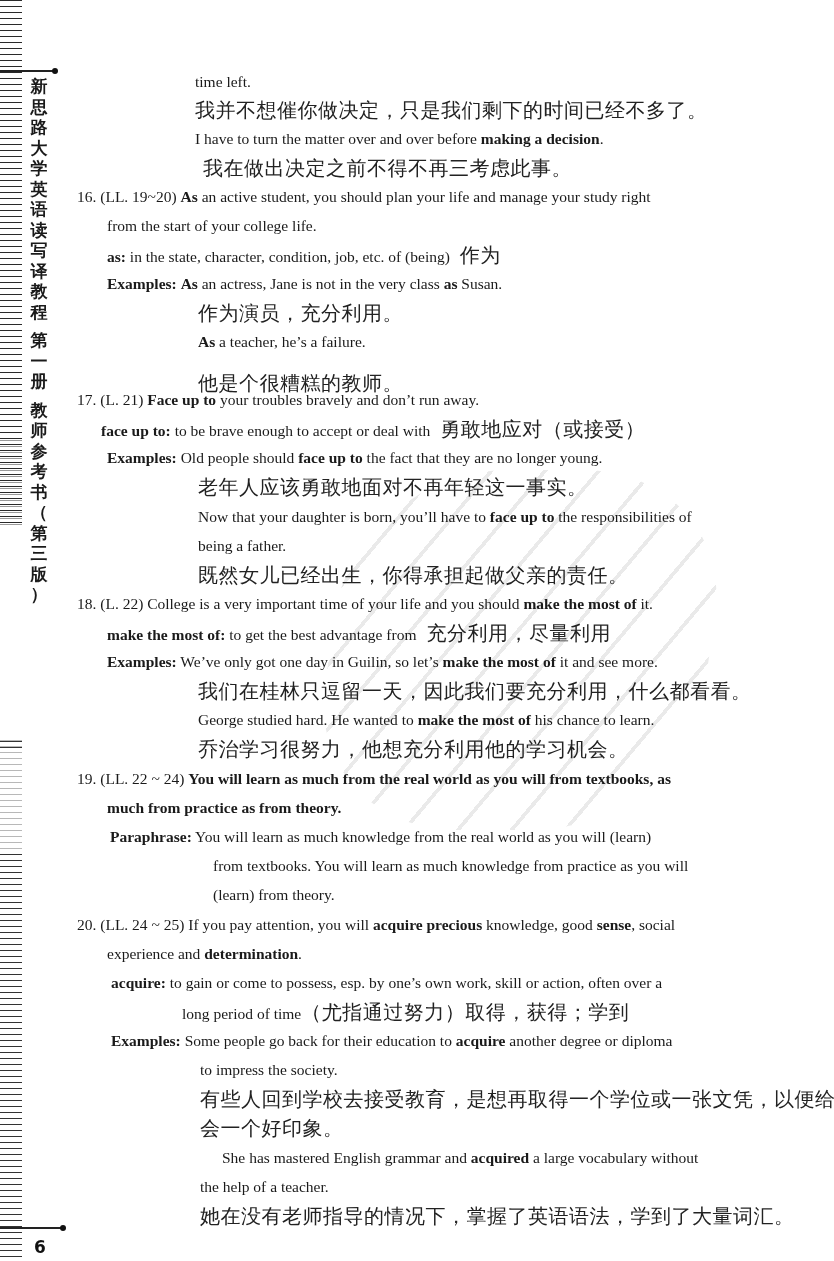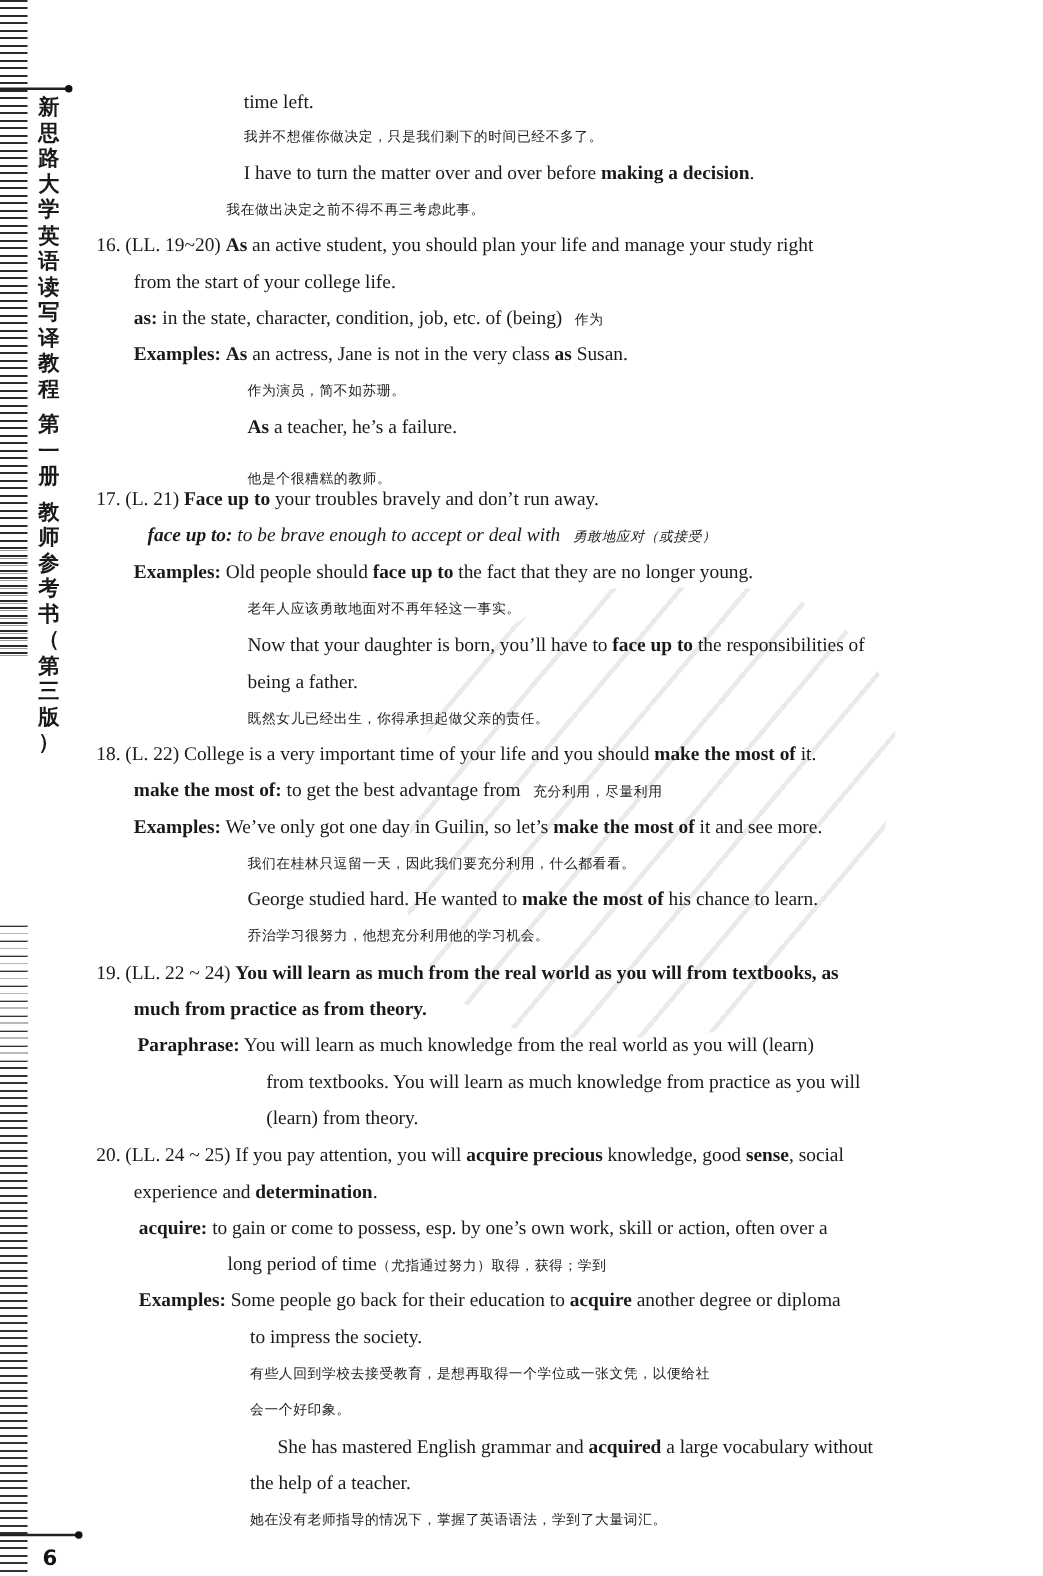--- a/index.html
+++ b/index.html
@@ -22,21 +22,21 @@
   .spine span { display:block; }
   .spine .gap { height:8px; }
   .page-num { position:absolute; left:34px; top:1237px; font-family:"DejaVu Sans",sans-serif;
               font-weight:bold; font-size:17px; color:#111; }
   .watermark { position:absolute; left:330px; top:470px; width:380px; height:360px;
                pointer-events:none; opacity:0.18;
                background: repeating-linear-gradient(125deg, transparent 0 22px, #8a8a8a 22px 26px, transparent 26px 44px); 
                transform: skewX(-8deg); border-radius:40%; }
   .line { position:absolute; font-size:15.5px; white-space:nowrap; line-height:20px; }
   .line b { font-weight:bold; }
-  .zh { font-family:"DejaVu Sans",sans-serif; font-size:11px; letter-spacing:0.5px; color:#222; }
+  .zh { font-family:"DejaVu Sans",sans-serif; font-size:20px; letter-spacing:0.5px; color:#222; }
 </style>
 </head>
 <body>
 
 <div class="stripes top"></div>
 <div class="stripes top fade"></div>
 <div class="stripes bottom"></div>
 <div class="stripes bottom fade"></div>
 
 <div class="marker-line" style="top:70px;width:54px;"></div>
@@ -74,32 +74,32 @@
   <span>）</span>
 </div>
 
 <div class="page-num">6</div>
 
 <div class="watermark"></div>
 
 <div class="line" style="left:195px;top:72px;">time left.</div>
 <div class="line zh" style="left:195px;top:100px;">我并不想催你做决定，只是我们剩下的时间已经不多了。</div>
 <div class="line" style="left:195px;top:129px;"><span>I have to turn the matter over and over before </span><b>making a decision</b><span>.</span></div>
-<div class="line zh" style="left:181px;top:158px;">我在做出决定之前不得不再三考虑此事。</div>
+<div class="line zh" style="left:203px;top:158px;">我在做出决定之前不得不再三考虑此事。</div>
 
 <div class="line" style="left:77px;top:187px;"><span>16. (LL. 19~20) </span><b>As</b><span> an active student, you should plan your life and manage your study right</span></div>
 <div class="line" style="left:107px;top:216px;">from the start of your college life.</div>
 <div class="line" style="left:107px;top:245px;"><b>as:</b><span> in the state, character, condition, job, etc. of (being)</span><span class="zh" style="margin-left:10px;">作为</span></div>
 <div class="line" style="left:107px;top:274px;"><b>Examples:</b> <b>As</b><span> an actress, Jane is not in the very class </span><b>as</b><span> Susan.</span></div>
-<div class="line zh" style="left:198px;top:303px;">作为演员，简不如苏珊。</div>
+<div class="line zh" style="left:198px;top:303px;">作为演员，充分利用。</div>
 <div class="line" style="left:198px;top:332px;"><b>As</b><span> a teacher, he’s a failure.</span></div>
 <div class="line zh" style="left:198px;top:361px;margin-top:12px;">他是个很糟糕的教师。</div>
 
 <div class="line" style="left:77px;top:390px;"><span>17. (L. 21) </span><b>Face up to</b><span> your troubles bravely and don’t run away.</span></div>
-<div class="line" style="left:118px;top:419px;font-style:italic;"><b>face up to:</b><span> to be brave enough to accept or deal with</span><span class="zh" style="margin-left:10px;">勇敢地应对（或接受）</span></div>
+<div class="line" style="left:101px;top:419px;"><b>face up to:</b><span> to be brave enough to accept or deal with</span><span class="zh" style="margin-left:10px;">勇敢地应对（或接受）</span></div>
 <div class="line" style="left:107px;top:448px;"><b>Examples:</b> <span>Old people should </span><b>face up to</b><span> the fact that they are no longer young.</span></div>
 <div class="line zh" style="left:198px;top:477px;">老年人应该勇敢地面对不再年轻这一事实。</div>
 <div class="line" style="left:198px;top:507px;"><span>Now that your daughter is born, you’ll have to </span><b>face up to</b><span> the responsibilities of</span></div>
 <div class="line" style="left:198px;top:536px;">being a father.</div>
 <div class="line zh" style="left:198px;top:565px;">既然女儿已经出生，你得承担起做父亲的责任。</div>
 
 <div class="line" style="left:77px;top:594px;"><span>18. (L. 22) </span><span>College is a very important time of your life and you should </span><b>make the most of</b><span> it.</span></div>
 <div class="line" style="left:107px;top:623px;"><b>make the most of:</b><span> to get the best advantage from</span><span class="zh" style="margin-left:10px;">充分利用，尽量利用</span></div>
 <div class="line" style="left:107px;top:652px;"><b>Examples:</b> <span>We’ve only got one day in Guilin, so let’s </span><b>make the most of</b><span> it and see more.</span></div>
 <div class="line zh" style="left:198px;top:681px;">我们在桂林只逗留一天，因此我们要充分利用，什么都看看。</div>

